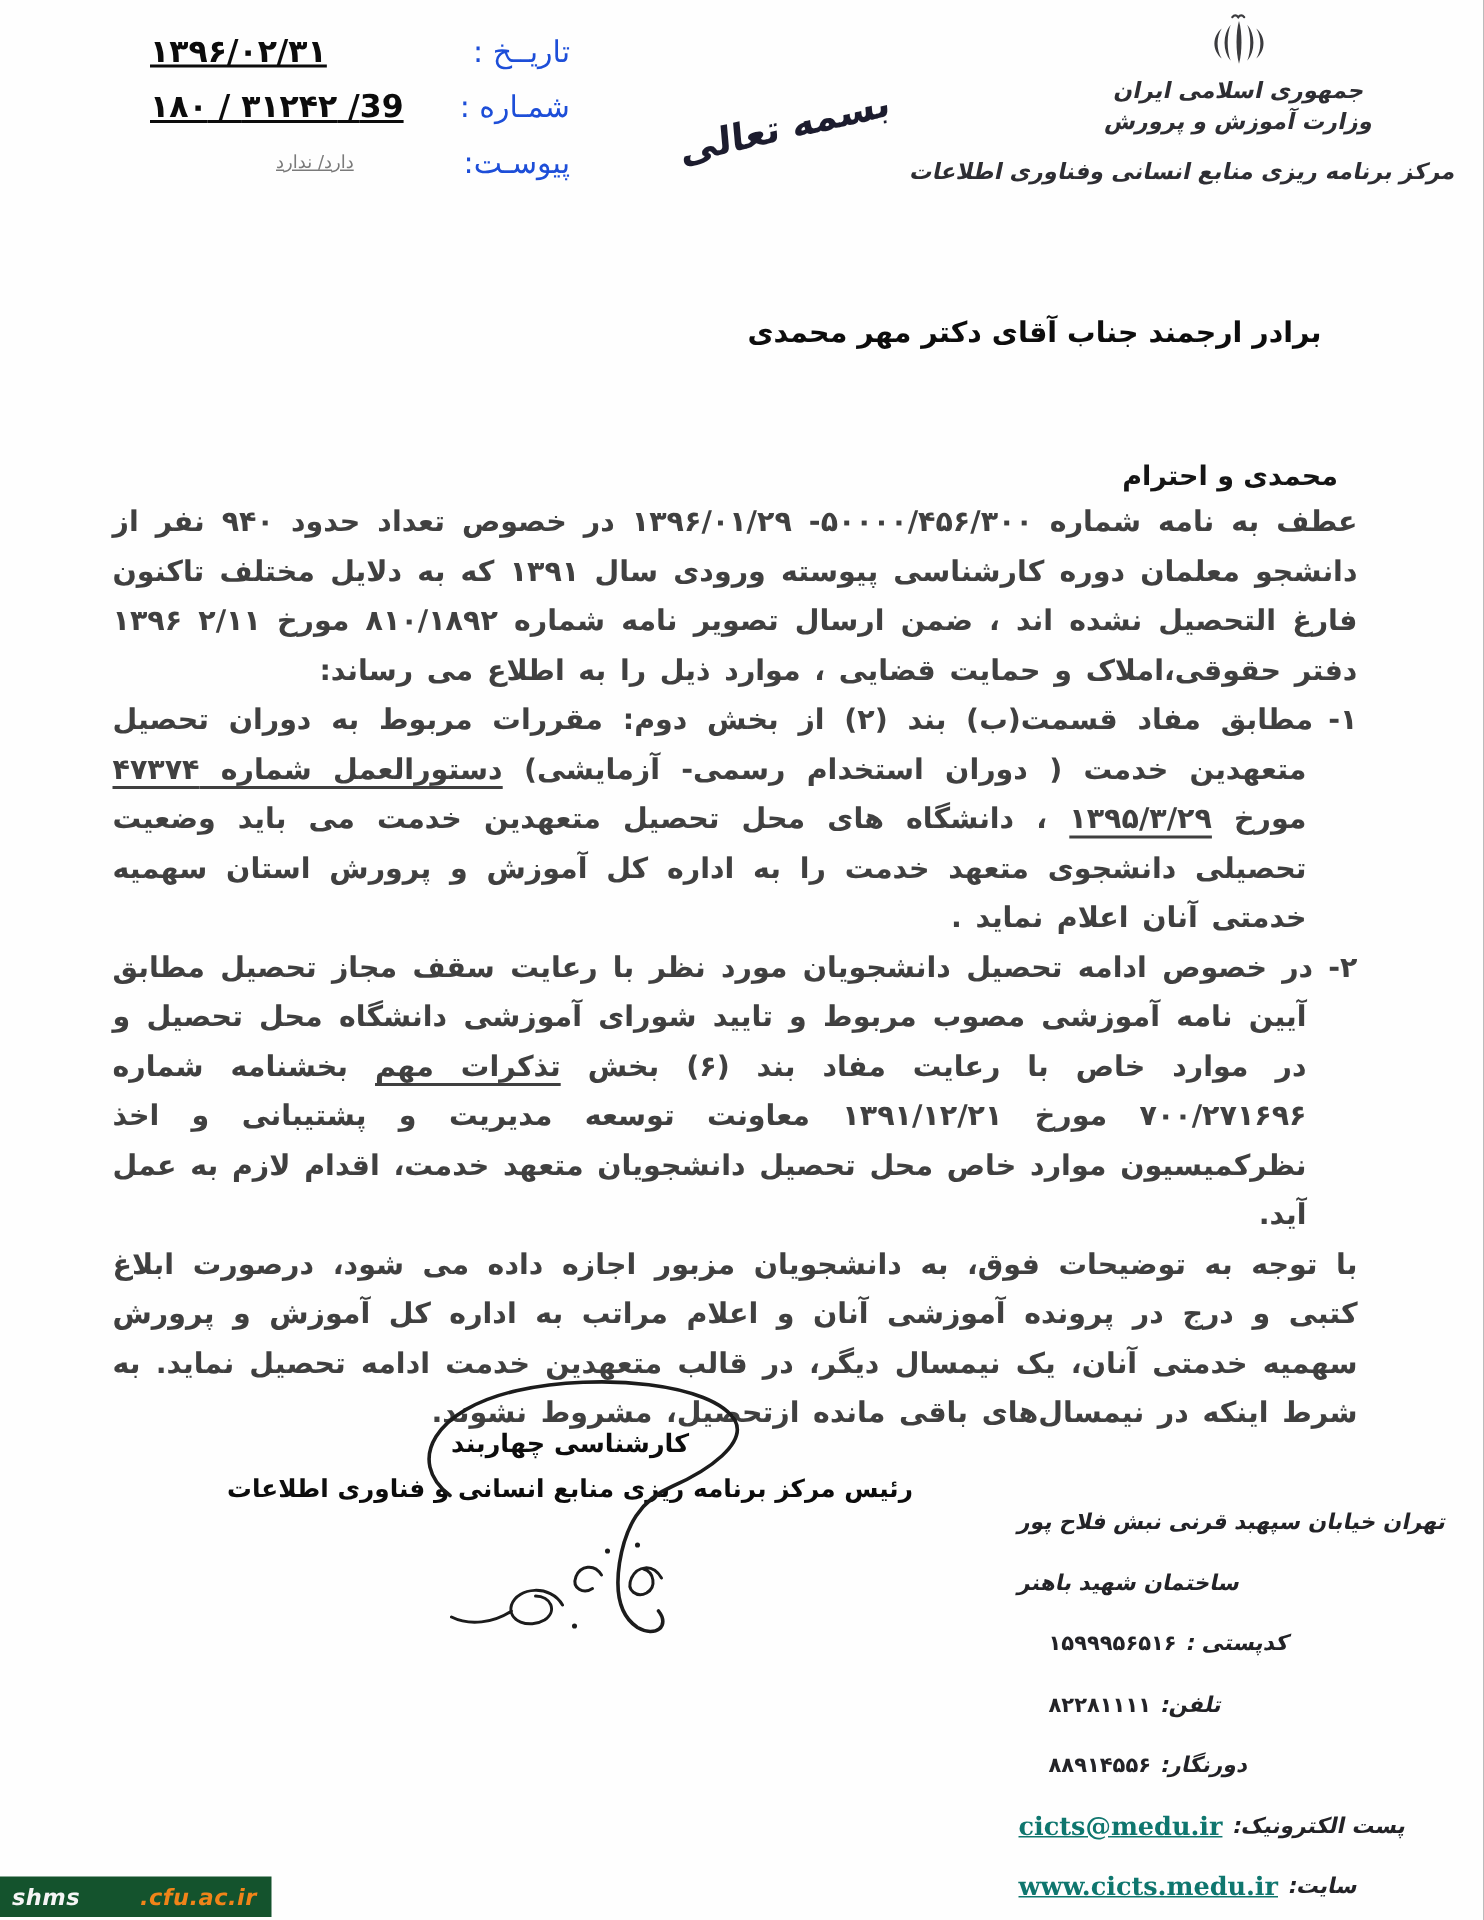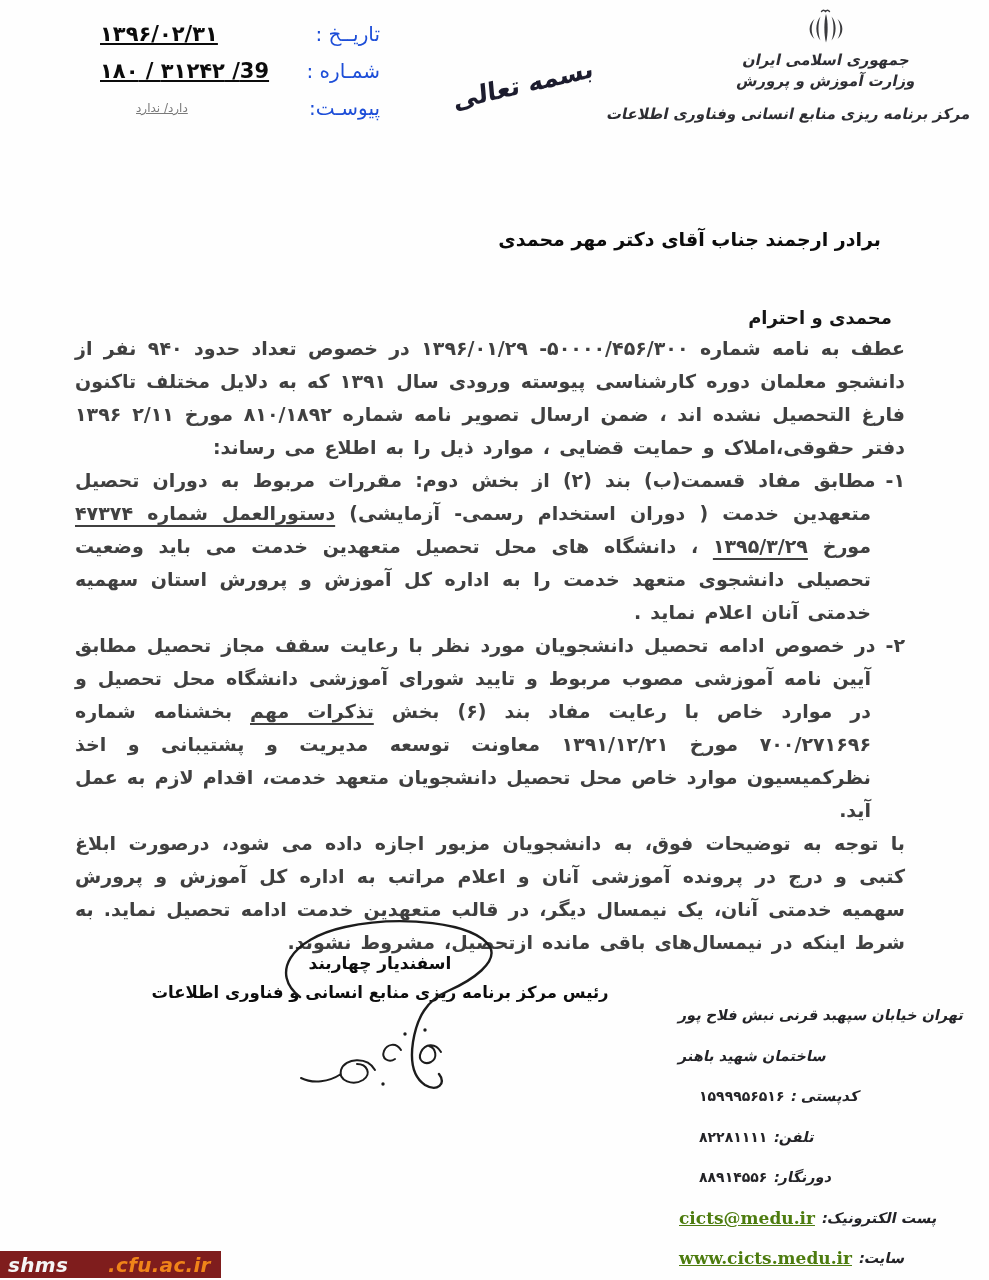--- a/index.html
+++ b/index.html
@@ -7,39 +7,39 @@
     position:relative; width:989px; height:1280px; margin:0 auto;
     background:#fefefe; overflow:hidden;
     font-family:"DejaVu Sans", sans-serif; direction:rtl; color:#111;
   }
 
   
   .meta { position:absolute; left:100px; top:22px; width:280px; }
   .meta-row { display:flex; justify-content:space-between; align-items:center; margin-bottom:13px; }
   .meta-label { color:#1d4ed8; font-size:20px; font-weight:normal; white-space:nowrap; }
   .meta-value { font-size:21px; font-weight:bold; color:#0c0c0c; letter-spacing:1px; white-space:nowrap;text-decoration:underline; }
-  .meta-value.small { font-size:12px; color:#7a7a7a; letter-spacing:0; font-weight:normal; margin-left:36px; }
+  .meta-value.small { font-size:12px; color:#7a7a7a; letter-spacing:0; font-weight:normal; margin-left:84px; }
 
   
   .besmeleh {
     position:absolute; left:452px; top:70px; font-size:25px; font-weight:bold;
     transform:rotate(-13deg) skewX(-8deg); color:#1c1c2e; white-space:nowrap;
   }
 
   
   .letterhead { position:absolute; right:18px; top:8px; width:290px; text-align:center; color:#2e2e33; }
   .emblem { display:block; margin:0 auto 2px auto; }
   .lh-line { font-weight:bold; line-height:21px; }
   .lh-line .skew { display:inline-block; transform:skewX(-12deg); }
   .lh1 { font-size:15px; }
   .lh2 { font-size:15px; }
   .lh3 { font-size:15px; margin-top:12px; white-space:nowrap; }
 
   
-  .recipient { position:absolute; top:223px; right:108px; text-align:right; font-size:19px; font-weight:bold; line-height:32px; color:#0d0d0d; }
+  .recipient { position:absolute; top:206px; right:108px; text-align:right; font-size:19px; font-weight:bold; line-height:32px; color:#0d0d0d; }
   .salutation { position:absolute; top:307px; right:97px; font-size:18px; font-weight:bold; color:#161616; }
 
   
   .body {
     position:absolute; top:332px; right:84px; left:75px;
     font-size:19px; font-weight:bold; line-height:33px;
     text-align:justify; color:#404040; letter-spacing:.3px; word-spacing:2.5px;
   }
   .body p { margin:0; }
   .item { padding-right:34px; text-indent:-34px; }
@@ -52,29 +52,29 @@
   .sig-title { font-size:16.5px; line-height:30px; white-space:nowrap; }
   .scribble { position:absolute; left:255px; top:912px; pointer-events:none; }
 
   
   .contact { position:absolute; top:995px; right:10px; width:300px; }
   .c-line { height:40.5px; display:flex; justify-content:flex-end; align-items:center; gap:7px; text-align:right; color:#232327; }
   .callig { display:inline-block; transform:skewX(-12deg); font-size:14.5px; font-weight:bold; white-space:nowrap; }
   .c-num { font-size:14px; font-weight:bold; letter-spacing:.5px;margin-left:20px; }
   .link {
     font-family:"DejaVu Serif", serif; font-weight:bold; font-size:17px;
-    color:#4d7c0f; text-decoration:underline; direction:ltr; unicode-bidi:embed;
+    color:#0f766e; text-decoration:underline; direction:ltr; unicode-bidi:embed;
     cursor:pointer; white-space:nowrap;
   }
 
   
   .watermark {
     position:absolute; left:0; top:1251px; height:27px; padding:0 10px 0 8px;
-    background:#7f1d1d; display:flex; align-items:center; direction:ltr;
-    font-style:italic; font-weight:bold; font-size:20px; letter-spacing:.3px;
+    background:#14532d; display:flex; align-items:center; direction:ltr;
+    font-style:italic; font-weight:bold; font-size:15px; letter-spacing:.3px;
   }
   .wm-white { color:#f5f5f5; }
   .wm-orange { color:#f08419;margin-left:40px; }
 </style>
 </head>
 <body>
 
 <div class="page">
 
   <div class="meta">
@@ -121,21 +121,21 @@
     <div class="item">
       <span class="num">۱-</span><span class="itext"><span>مطابق مفاد قسمت(ب) بند (۲) از بخش دوم: مقررات مربوط به دوران تحصیل متعهدین خدمت ( دوران استخدام رسمی- آزمایشی) </span><span class="u">دستورالعمل شماره ۴۷۳۷۴</span><span> مورخ </span><span class="u">۱۳۹۵/۳/۲۹</span><span> ، دانشگاه های محل تحصیل متعهدین خدمت می باید وضعیت تحصیلی دانشجوی متعهد خدمت را به اداره کل آموزش و پرورش استان سهمیه خدمتی آنان اعلام نماید .</span></span>
     </div>
     <div class="item">
       <span class="num">۲-</span><span class="itext"><span>در خصوص ادامه تحصیل دانشجویان مورد نظر با رعایت سقف مجاز تحصیل مطابق آیین نامه آموزشی مصوب مربوط و تایید شورای آموزشی دانشگاه محل تحصیل و در موارد خاص با رعایت مفاد بند (۶) بخش </span><span class="u">تذکرات مهم</span><span> بخشنامه شماره ۷۰۰/۲۷۱۶۹۶ مورخ ۱۳۹۱/۱۲/۲۱ معاونت توسعه مدیریت و پشتیبانی و اخذ نظرکمیسیون موارد خاص محل تحصیل دانشجویان متعهد خدمت، اقدام لازم به عمل آید.</span></span>
     </div>
     <p class="para">با توجه به توضیحات فوق، به دانشجویان مزبور اجازه داده می شود، درصورت ابلاغ کتبی و درج در پرونده آموزشی آنان و اعلام مراتب به اداره کل آموزش و پرورش سهمیه خدمتی آنان، یک نیمسال دیگر، در قالب متعهدین خدمت ادامه تحصیل نماید. به شرط اینکه در نیمسال‌های باقی مانده ازتحصیل، مشروط نشوند.</p>
   </div>
 
   <div class="sig">
-    <div class="sig-name">اسفندیار چهاربند</div>
+    <div class="sig-name">کارشناسی چهاربند</div>
     <div class="sig-title">رئیس مرکز برنامه ریزی منابع انسانی و فناوری اطلاعات</div>
   </div>
   <svg class="scribble" width="260" height="200" viewBox="0 0 260 200">
     <g fill="none" stroke="#1c1c1c" stroke-linecap="round">
       <path stroke-width="2.4" d="M45 85 C15 62 35 27 90 15 C145 3 220 10 235 35 C243 50 218 68 193 79 C172 88 162 105 158 130 C155 150 158 165 170 173 C182 180 192 172 184 162"></path>
       <path stroke-width="2" d="M186 140 c-6 -10 -16 -8 -20 0 c-4 9 4 13 10 10 c7 -4 5 -14 -2 -16 m-28 4 c-5 -8 -14 -6 -17 1 c-3 8 5 12 11 8"></path>
       <path stroke-width="2" d="M120 158 c-8 -14 -30 -12 -34 0 c-3 11 12 16 22 10 c9 -6 4 -16 -6 -16 M86 162 c-12 8 -28 10 -40 4"></path>
     </g>
     <g fill="#1c1c1c">
       <circle cx="150" cy="122" r="1.7"></circle>

